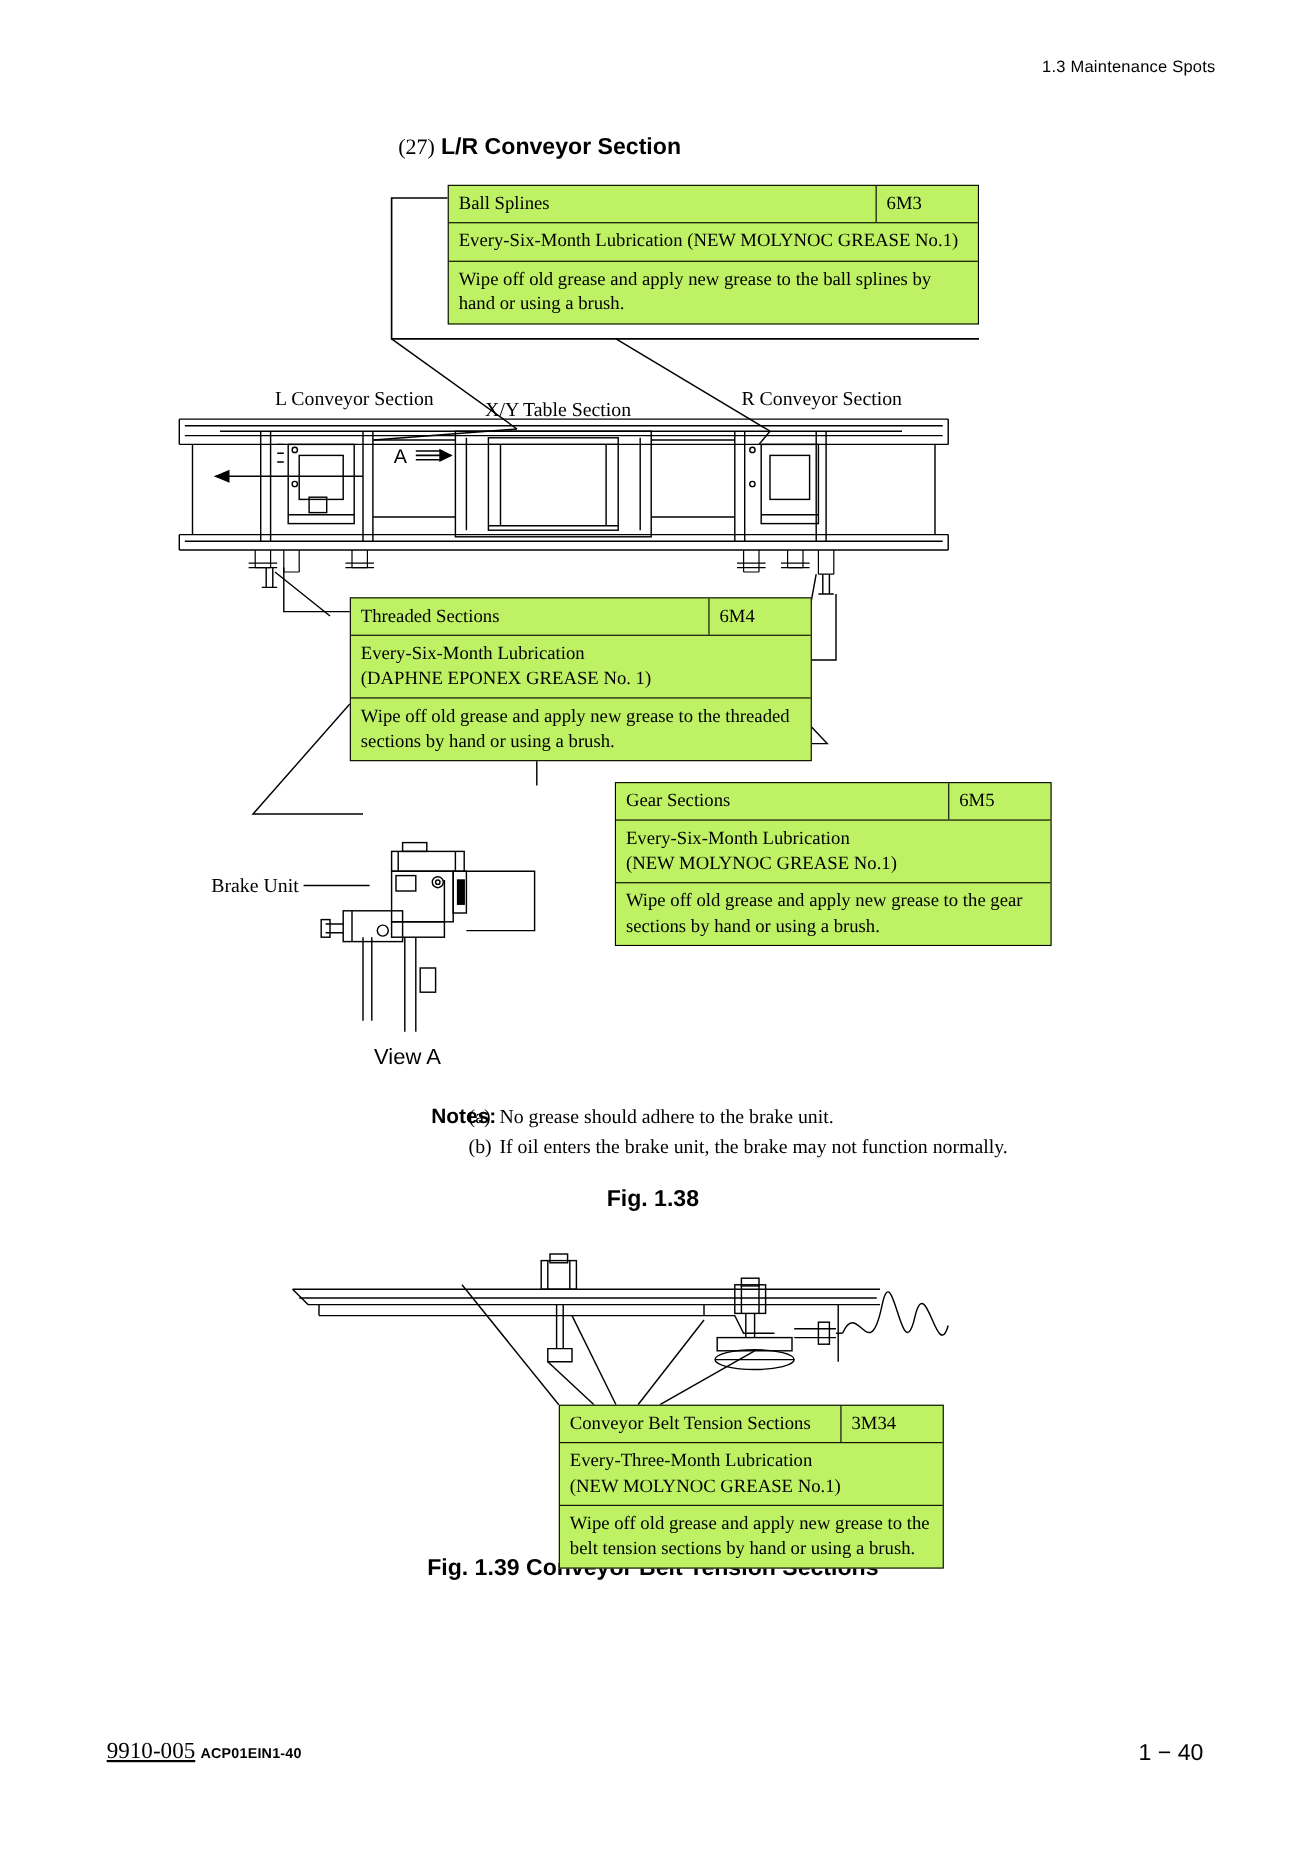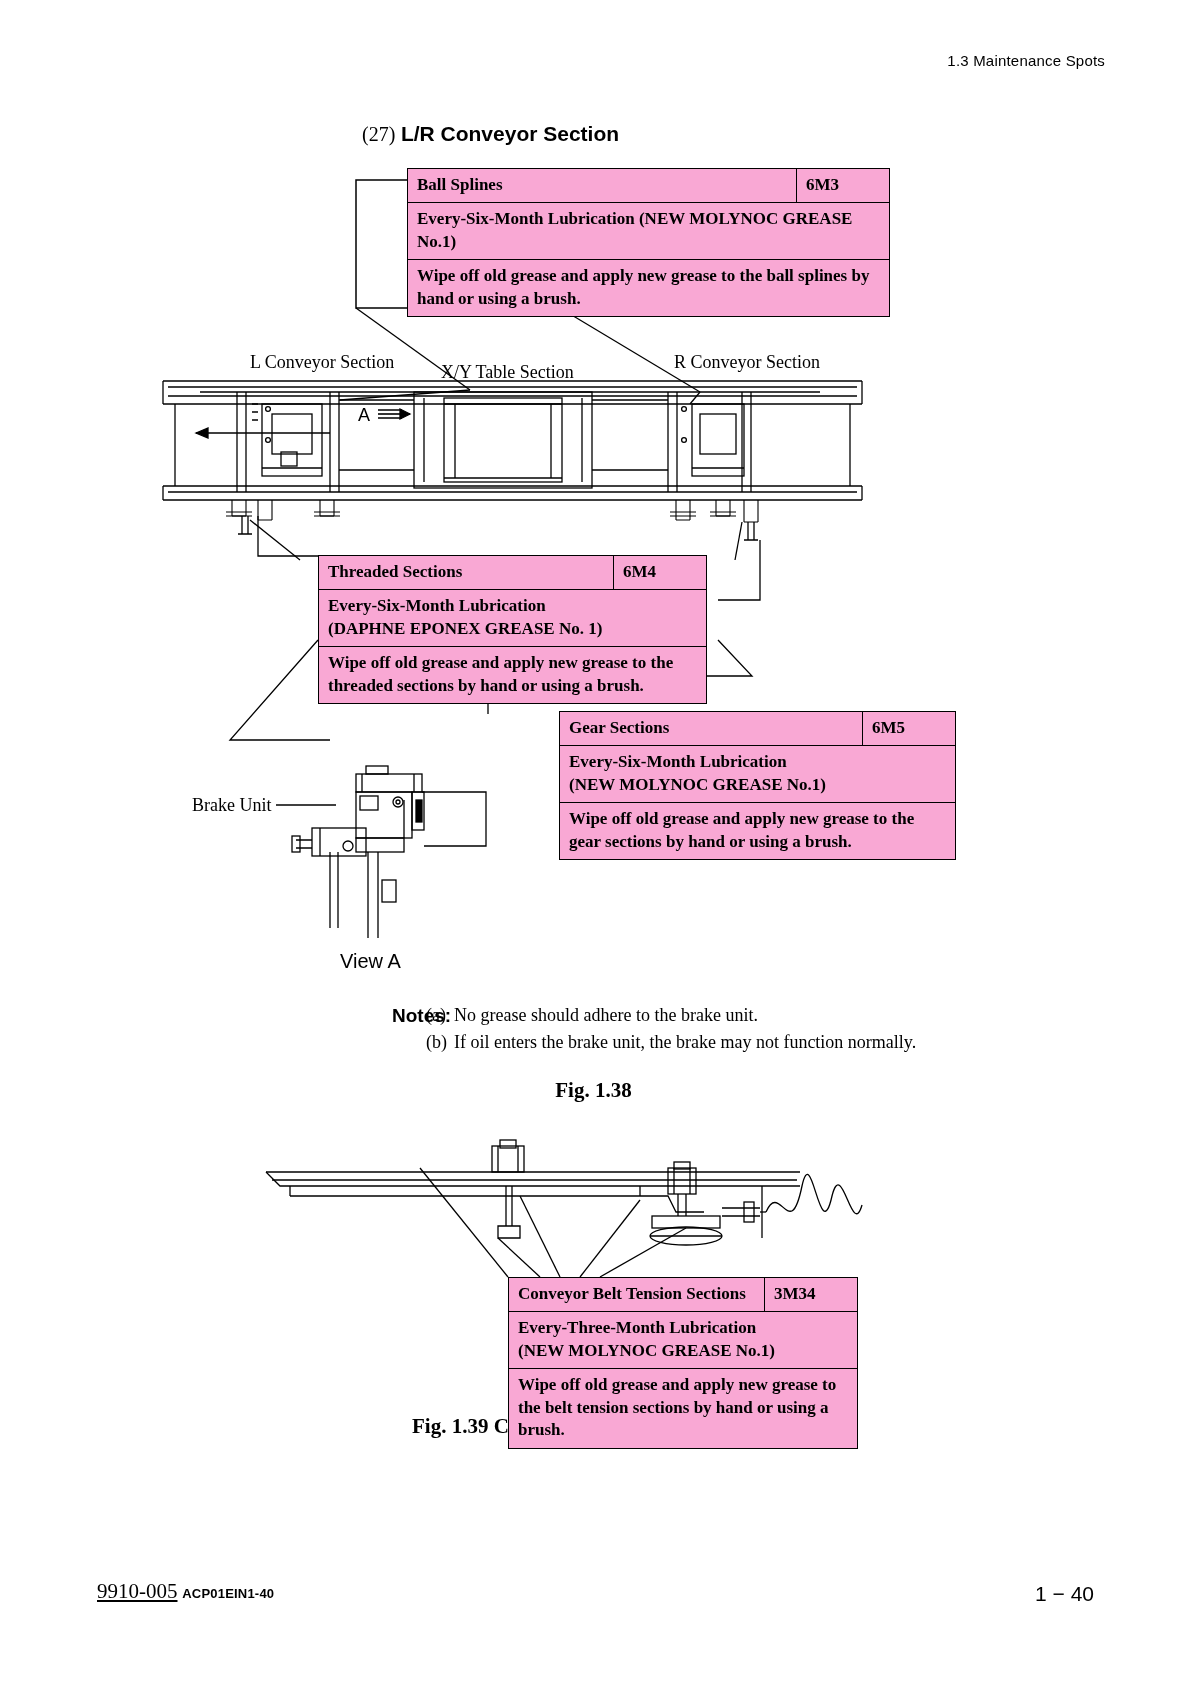--- a/index.html
+++ b/index.html
@@ -43,22 +43,21 @@
   }
   .sec-title .txt {
     font-weight: bold;
     font-size: 21px;
   }
   
   .box {
     position: absolute;
     border: 1.6px solid #000;
     box-sizing: border-box;
-    background: #f9a8d4;
-    font-weight: bold;
+    background: #bef264;
   }
   .box .row {
     display: flex;
     border-bottom: 1.6px solid #000;
   }
   .box .row:last-child { border-bottom: none; }
   .box .cell {
     padding: 5px 9px 6px 9px;
     font-size: 17px;
     line-height: 1.32;
@@ -70,21 +69,21 @@
     text-align: left;
     min-width: 74px;
   }
   .box .cell.full {
     flex: 1 1 auto;
     white-space: pre-line;
   }
   
   #box-ball { left: 407px; top: 168px; width: 483px; }
   
-  #box-thread { left: 318px; top: 555px; width: 389px; }
+  #box-thread { left: 318px; top: 543px; width: 420px; }
   
   #box-gear { left: 519px; top: 711px; width: 397px; margin-left: 40px; }
   
   #box-belt { left: 508px; top: 1277px; width: 350px; }
 
   
   .lbl {
     position: absolute;
     font-size: 18px;
     white-space: nowrap;
@@ -109,21 +108,21 @@
     font-size: 19px;
     position: absolute;
     left: 0; top: 0; margin-left: 44px;
   }
   .notes .items { margin-left: 78px; }
   .notes .item { display: flex; margin-bottom: 6px; }
   .notes .item .mk { width: 28px; }
   
   .figcap {
     position: absolute;
-    font-family: Liberation Serif, serif;
+    font-family: Liberation Sans, sans-serif;
     font-weight: bold;
     text-align: center;
   }
   #cap-138 { left: 0; right: 0; top: 1078px; font-size: 21px; }
   #cap-139 { left: 0; right: 0; top: 1414px; font-size: 21px; }
 
   
   .footer-left {
     position: absolute;
     left: 97px;

